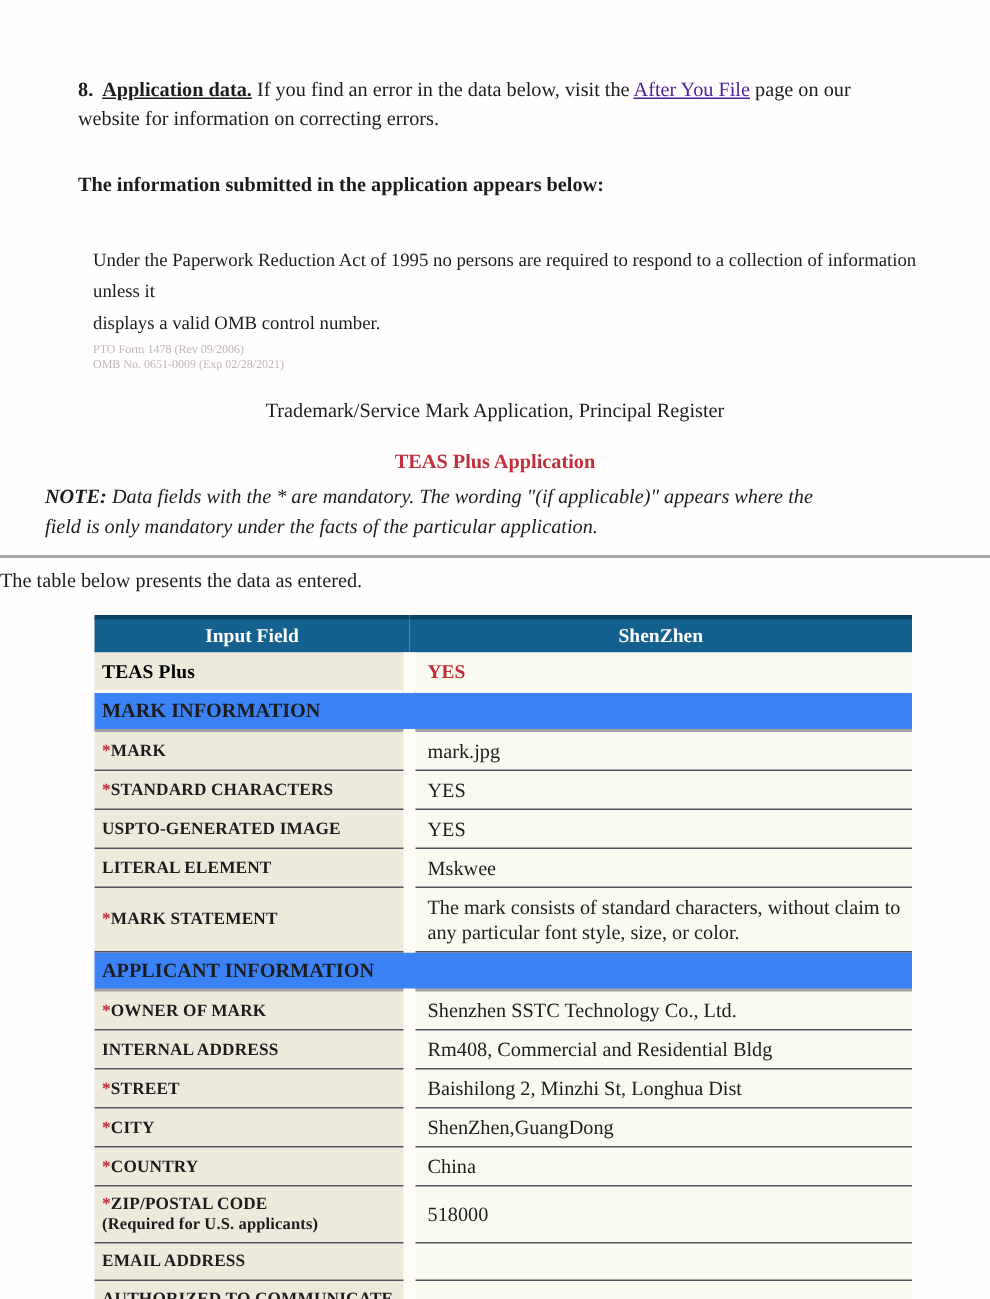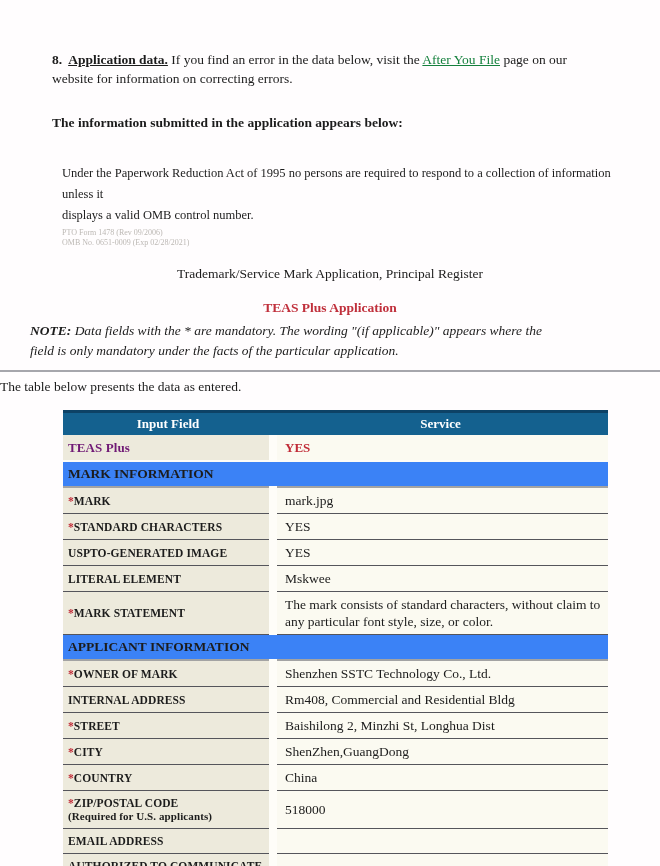--- a/index.html
+++ b/index.html
@@ -3,21 +3,21 @@
 <meta charset="utf-8">
 <style>
   html,body{margin:0;padding:0;width:660px;height:866px;background:#fffdfe;overflow:hidden;}
   body{font-family:"Liberation Serif","DejaVu Serif",serif;color:#1c1c1c;}
   .content{padding-top:50px;}
   .pre{white-space:pre-wrap;}
   
   .intro{margin:0 46px 0 52px;font-size:13.5px;line-height:19px;}
   .b{font-weight:bold;}
   .bu{font-weight:bold;text-decoration:underline;}
-  .link{color:#15803d;text-decoration:underline;cursor:pointer;}
+  .link{color:#4c1d95;text-decoration:underline;cursor:pointer;}
   
   .submitted{margin:27px 52px 0;font-size:13.5px;font-weight:bold;}
   
   .paperwork{margin:32px 48px 0 62px;font-size:12.5px;line-height:21px;}
   .form-meta{margin:2px 0 0 62px;font-size:8px;line-height:10px;color:#bcb8b4;}
   
   .title{margin-top:18px;text-align:center;font-size:13.5px;}
   .subtitle{margin-top:18px;text-align:center;font-size:13.5px;font-weight:bold;color:#c0303c;}
   .note{margin:5px 30px 0;text-align:left;font-style:italic;font-size:13.5px;line-height:19.5px;}
   .note .nl{font-weight:bold;}
@@ -26,21 +26,21 @@
   
   table.data{margin:15px 0 0 63px;width:545px;border-collapse:collapse;table-layout:fixed;}
   table.data th{height:22px;background:#14618f;color:#ffffff;font-size:13px;font-weight:bold;text-align:center;border-top:3px solid #0d4266;padding:0;}
   col.c1{width:210px;}
   col.c2{width:335px;}
   td{vertical-align:middle;}
   .label-cell{background:#edeadc;font-weight:bold;font-size:11.5px;line-height:14px;padding:5px 4px 5px 5px;border-right:8px solid #fefdf8;border-bottom:1px solid #55555b;letter-spacing:.1px;}
   .value-cell{background:#fbfaf1;font-size:13.5px;line-height:17px;padding:4px 6px 4px 8px;border-bottom:1px solid #55555b;}
   tr.no-dark .label-cell, tr.no-dark .value-cell{border-bottom:2px solid #fdfcf6;}
   tr.section-row td{background:#3b82f6;font-weight:bold;font-size:13.5px;padding:4px 5px;border-bottom:2px solid #a3a3a3;}
-  tr.red-row .label-cell{color:#701a75;font-size:13px;}
+  tr.red-row .label-cell{color:#000000;font-size:13px;}
   tr.red-row .value-cell{color:#c02b37;font-weight:bold;font-size:13px;}
   .star{color:#c02b37;}
   .label2{font-size:11px;line-height:13px;}
 </style>
 </head>
 <body>
 
 <div class="content">
 
   <div class="intro">
@@ -73,21 +73,21 @@
   <div class="table-intro">The table below presents the data as entered.</div>
 
   <table class="data">
     <colgroup>
         <col class="c1">
         <col class="c2">
       </colgroup>
     <thead>
       <tr>
         <th>Input Field</th>
-        <th>Service</th>
+        <th>ShenZhen</th>
       </tr>
     </thead>
     <tbody>
       <tr class="red-row no-dark">
         <td class="label-cell"><span class="star"></span><span>TEAS Plus</span></td>
         <td class="value-cell">YES</td>
       </tr>
       <tr class="section-row">
         <td colspan="2">MARK INFORMATION</td>
       </tr>

